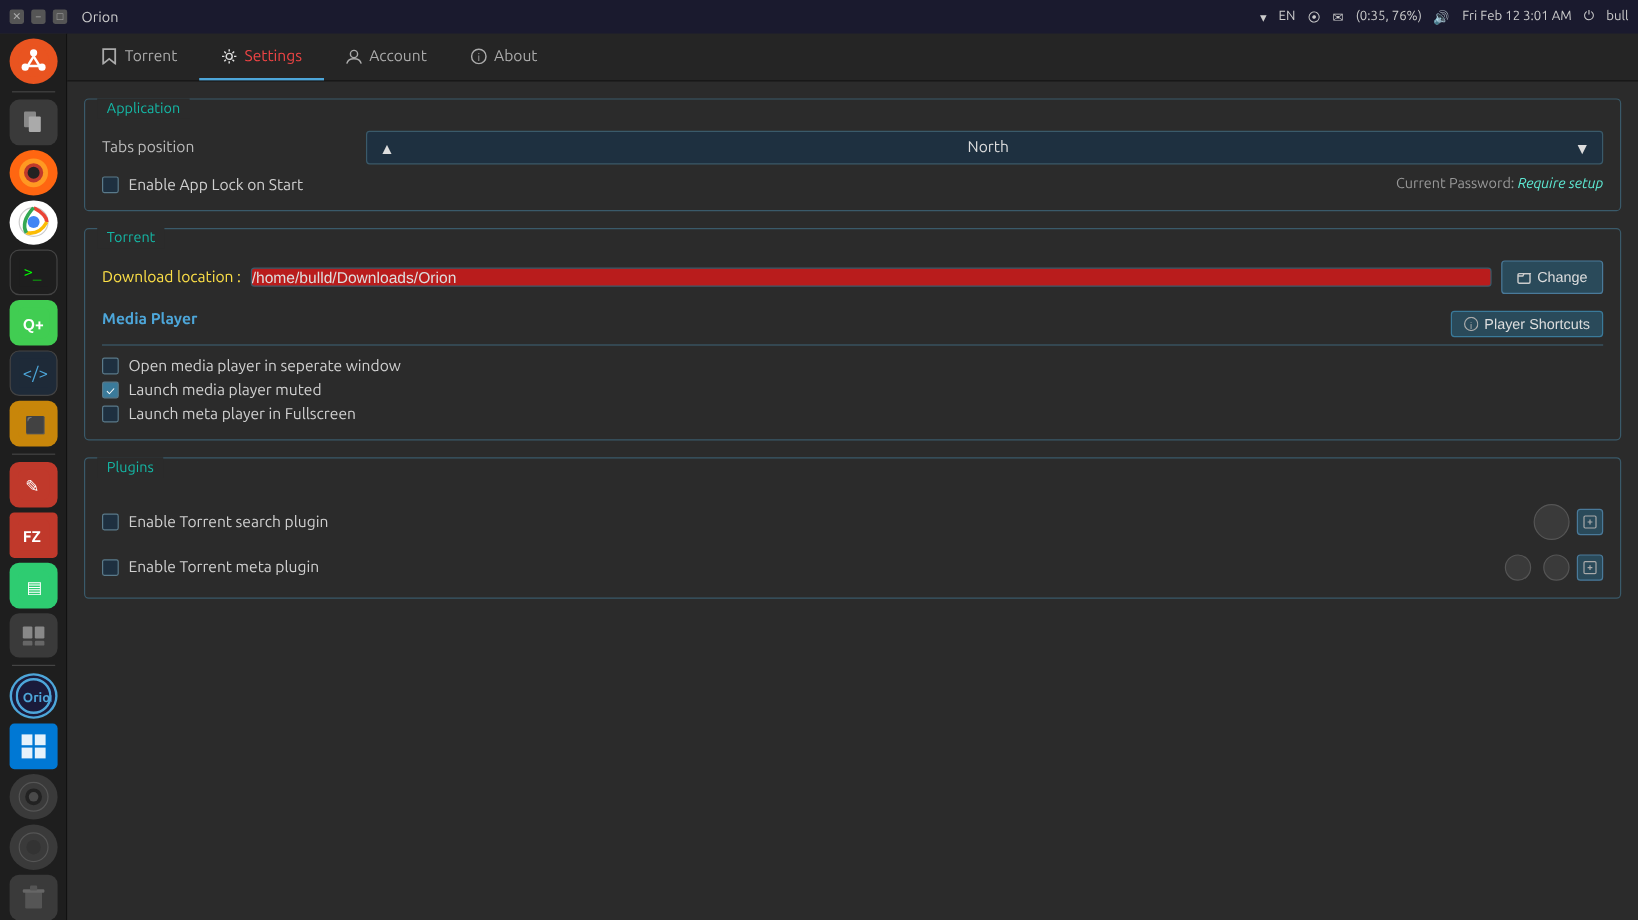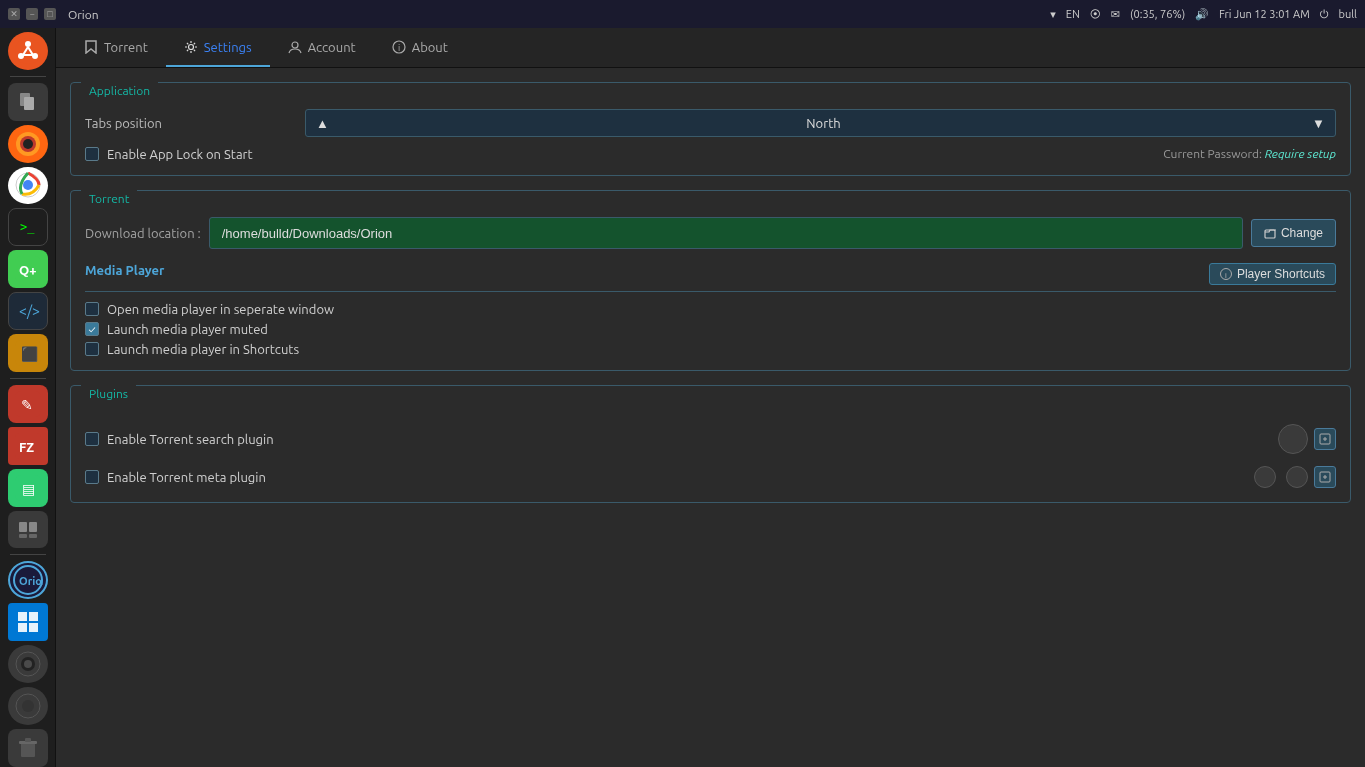--- a/index.html
+++ b/index.html
@@ -116,21 +116,21 @@
       gap: 6px;
       padding: 0 18px;
       height: 100%;
       cursor: pointer;
       color: #aaa;
       font-size: 13px;
       border-bottom: 2px solid transparent;
       position: relative;
     }
     .tab-item.active {
-      color: #3b82f6;
+      color: #ef4444;
       border-bottom: 2px solid #4da6d9;
     }
     .tab-badge {
       background: #e74c3c;
       color: #fff;
       border-radius: 10px;
       font-size: 10px;
       padding: 1px 5px;
       margin-left: 2px;
     }
@@ -201,30 +201,30 @@
     }
     .password-info em { font-style: italic; color: #5eead4; }
 
     
     .download-loc-row {
       display: flex;
       align-items: center;
       gap: 8px;
       margin-bottom: 10px;
     }
-    .dl-label { color: #a3a3a3; white-space: nowrap; }
+    .dl-label { color: #fde047; white-space: nowrap; }
     .dl-path-input {
       flex: 1;
-      background: #14532d;
+      background: #b91c1c;
       border: 1px solid #3a5a6a;
       border-radius: 3px;
       color: #ddd;
-      padding: 4px 12px;
+      padding: 4px 0;
       font-size: 13px;
-      height: 32px;
+      height: 16px;
     }
     .change-btn {
       background: #2a4a5a;
       border: 1px solid #4a7a9a;
       border-radius: 3px;
       color: #ddd;
       padding: 4px 12px;
       cursor: pointer;
       font-size: 12px;
       height: 28px;
@@ -349,21 +349,21 @@
     <div class="tb-btn">□</div>
   </div>
   <span class="titlebar-title">Orion</span>
   <div class="titlebar-right">
     <span>▾</span>
     <span>EN</span>
     <span>⦿</span>
     <span>✉</span>
     <span>(0:35, 76%)</span>
     <span>🔊</span>
-    <span>Fri Jun 12  3:01 AM</span>
+    <span>Fri Feb 12  3:01 AM</span>
     <span>⏻</span>
     <span>bull</span>
   </div>
 </div>
 
 <div class="app-body">
 
   <div class="sidebar">
     <div class="sidebar-icon si-ubuntu circle">
       <svg width="28" height="28" viewBox="0 0 28 28">
@@ -573,21 +573,21 @@
             <div class="check-row">
               <div class="custom-checkbox"></div>
               <span>Open media player in seperate window</span>
             </div>
             <div class="check-row">
               <div class="custom-checkbox checked"></div>
               <span>Launch media player muted</span>
             </div>
             <div class="check-row">
               <div class="custom-checkbox"></div>
-              <span>Launch media player in Shortcuts</span>
+              <span>Launch meta player in Fullscreen</span>
             </div>
           </div>
         </div>
       </div>
 
       <div class="section-box">
         <div class="section-header">Plugins</div>
         <div class="section-content">
           <div class="plugin-row">
             <div class="custom-checkbox"></div>

